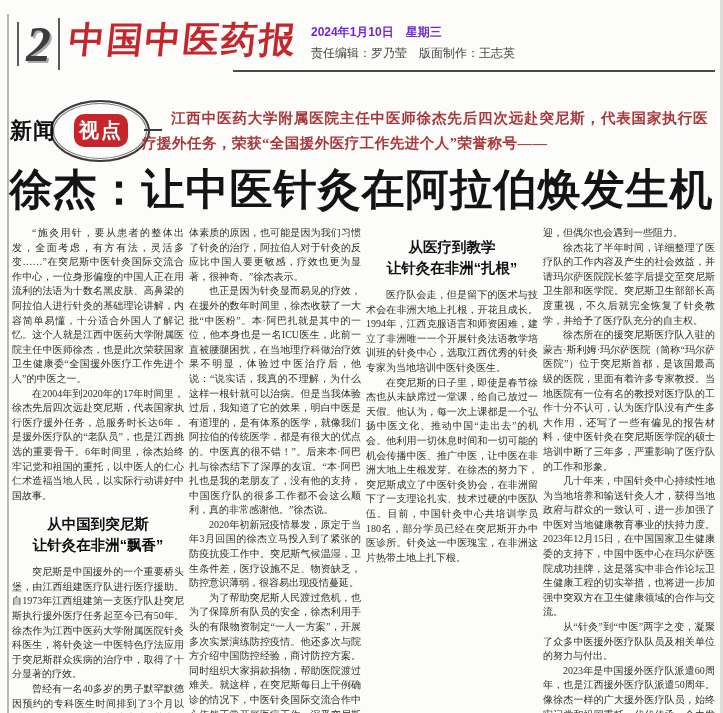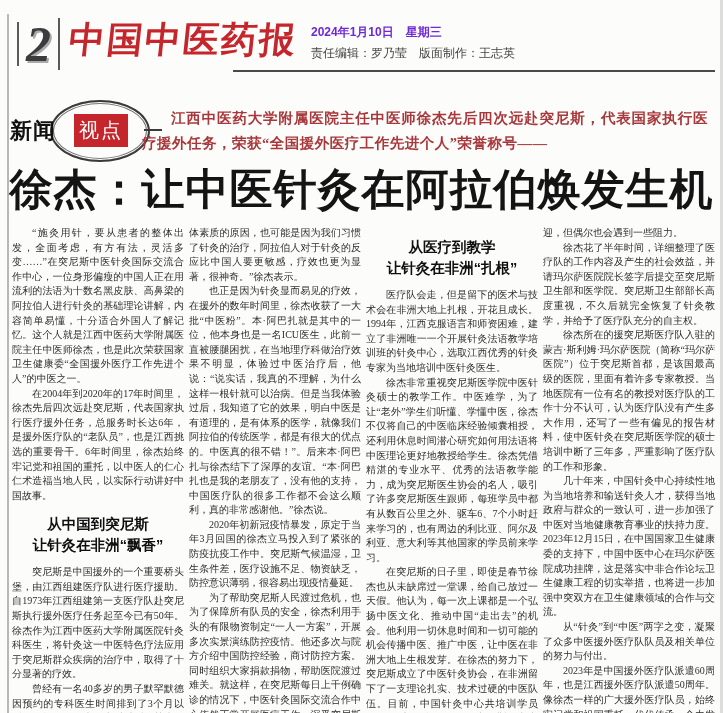--- a/index.html
+++ b/index.html
@@ -24,22 +24,22 @@
   .mast-editors{font-size:12px;color:#444;margin-top:4px;}
   .mast-rule{position:absolute;left:233px;top:70px;width:482px;height:2px;background:#4a4a4a;}
 
   
   .badge{position:absolute;left:10px;top:100px;width:150px;height:60px;}
   .badge-ellipse{position:absolute;left:40px;top:0;width:96px;height:58px;border:2px solid #3a3a3a;
                  border-radius:50%;box-shadow:inset 0 0 0 1px #fff,inset 0 0 0 2px #777;}
   .badge-news{position:absolute;left:0;top:16px;font-size:22px;font-weight:900;color:#111;
               font-family:"Liberation Sans","DejaVu Sans",sans-serif;letter-spacing:1px;z-index:2;}
   .badge-shidian{position:absolute;left:64px;top:14px;background:#c5262c;color:#fff;
-                 font-size:20px;font-weight:400;padding:3px 5px;letter-spacing:2px;
-                 font-family:"Liberation Sans","DejaVu Sans",sans-serif;z-index:2;}
+                 font-size:20px;font-weight:700;padding:3px 5px;letter-spacing:2px;
+                 font-family:"Liberation Sans","DejaVu Sans",sans-serif;z-index:2;border-radius:10px;}
   .badge-tail{position:absolute;left:134px;top:29px;width:18px;height:2px;background:#3a3a3a;}
 
   
   .lede{position:absolute;left:142px;top:106px;width:566px;color:#a8383b;
         font-size:14.5px;line-height:25px;text-indent:2em;text-align:justify;
         font-weight:600;letter-spacing:.5px;}
 
   
   .headline{position:absolute;left:8px;top:164px;width:707px;text-align:center;
             font-size:43px;line-height:50px;font-weight:900;color:#141414;
@@ -100,21 +100,20 @@
     <div class="col">
       <p class="cont">体素质的原因，也可能是因为我们习惯了针灸的治疗，阿拉伯人对于针灸的反应比中国人要更敏感，疗效也更为显著，很神奇。”徐杰表示。</p>
       <p>也正是因为针灸显而易见的疗效，在援外的数年时间里，徐杰收获了一大批“中医粉”。本·阿巴扎就是其中的一位，他本身也是一名ICU医生，此前一直被腰腿困扰，在当地理疗科做治疗效果不明显，体验过中医治疗后，他说：“说实话，我真的不理解，为什么这样一根针就可以治病。但是当我体验过后，我知道了它的效果，明白中医是有道理的，是有体系的医学，就像我们阿拉伯的传统医学，都是有很大的优点的。中医真的很不错！”。后来本·阿巴扎与徐杰结下了深厚的友谊。“本·阿巴扎也是我的老朋友了，没有他的支持，中国医疗队的很多工作都不会这么顺利，真的非常感谢他。”徐杰说。</p>
       <p>2020年初新冠疫情暴发，原定于当年3月回国的徐杰立马投入到了紧张的防疫抗疫工作中。突尼斯气候温湿，卫生条件差，医疗设施不足、物资缺乏，防控意识薄弱，很容易出现疫情蔓延。</p>
       <p>为了帮助突尼斯人民渡过危机，也为了保障所有队员的安全，徐杰利用手头的有限物资制定“一人一方案”，开展多次实景演练防控疫情。他还多次与院方介绍中国防控经验，商讨防控方案。同时组织大家捐款捐物，帮助医院渡过难关。就这样，在突尼斯每日上千例确诊的情况下，中医针灸国际交流合作中心依然正常开展医疗工作，深受突尼斯卫生部、入驻医院及广大患者的赞扬。徐杰还多次组织队伍，在疫情期间，为中资企业现场排忧解难、心理疏导，为驻突尼斯使馆及多家中资机构实施新冠疫苗接种工作，出色完成一年多的援外医疗任务，实现队员零感染。</p>
     </div>
     <div class="col">
       <div class="subhead">从医疗到教学
 让针灸在非洲“扎根”</div>
       <p>医疗队会走，但是留下的医术与技术会在非洲大地上扎根，开花且成长。1994年，江西克服语言和师资困难，建立了非洲唯一一个开展针灸法语教学培训班的针灸中心，选取江西优秀的针灸专家为当地培训中医针灸医生。</p>
-      <p>徐杰非常重视突尼斯医学院中医针灸硕士的教学工作。中医难学，为了让“老外”学生们听懂、学懂中医，徐杰不仅将自己的中医临床经验倾囊相授，还利用休息时间潜心研究如何用法语将中医理论更好地教授给学生。徐杰凭借精湛的专业水平、优秀的法语教学能力，成为突尼斯医生协会的名人，吸引了许多突尼斯医生跟师，每班学员中都有从数百公里之外、驱车6、7个小时赶来学习的，也有周边的利比亚、阿尔及利亚、意大利等其他国家的学员前来学习。</p>
       <p>在突尼斯的日子里，即使是春节徐杰也从未缺席过一堂课，给自己放过一天假。他认为，每一次上课都是一个弘扬中医文化、推动中国“走出去”的机会。他利用一切休息时间和一切可能的机会传播中医、推广中医，让中医在非洲大地上生根发芽。在徐杰的努力下，突尼斯成立了中医针灸协会，在非洲留下了一支理论扎实、技术过硬的中医队伍。目前，中国针灸中心共培训学员180名，部分学员已经在突尼斯开办中医诊所。针灸这一中医瑰宝，在非洲这片热带土地上扎下根。</p>
 
     </div>
     <div class="col">
       <p class="cont">迎，但偶尔也会遇到一些阻力。</p>
       <p>徐杰花了半年时间，详细整理了医疗队的工作内容及产生的社会效益，并请玛尔萨医院院长签字后提交至突尼斯卫生部和医学院。突尼斯卫生部部长高度重视，不久后就完全恢复了针灸教学，并给予了医疗队充分的自主权。</p>
       <p>徐杰所在的援突尼斯医疗队入驻的蒙吉·斯利姆·玛尔萨医院（简称“玛尔萨医院”）位于突尼斯首都，是该国最高级的医院，里面有着许多专家教授。当地医院有一位有名的教授对医疗队的工作十分不认可，认为医疗队没有产生多大作用，还写了一些有偏见的报告材料，使中医针灸在突尼斯医学院的硕士培训中断了三年多，严重影响了医疗队的工作和形象。</p>
       <p>几十年来，中国针灸中心持续性地为当地培养和输送针灸人才，获得当地政府与群众的一致认可，进一步加强了中医对当地健康教育事业的扶持力度。2023年12月15日，在中国国家卫生健康委的支持下，中国中医中心在玛尔萨医院成功挂牌，这是落实中非合作论坛卫生健康工程的切实举措，也将进一步加强中突双方在卫生健康领域的合作与交流。</p>
       <p>从“针灸”到“中医”两字之变，凝聚了众多中医援外医疗队队员及相关单位的努力与付出。</p>
       <p>2023年是中国援外医疗队派遣60周年，也是江西援外医疗队派遣50周年。像徐杰一样的广大援外医疗队员，始终牢记党和祖国重托，代代传承，全力发扬不畏艰苦、甘于奉献、救死扶伤、大爱无疆的中国医疗队精神，为推动发展中国家卫生事业进步、促进民心相通、推进人类和平与发展持续贡献力量。</p>

